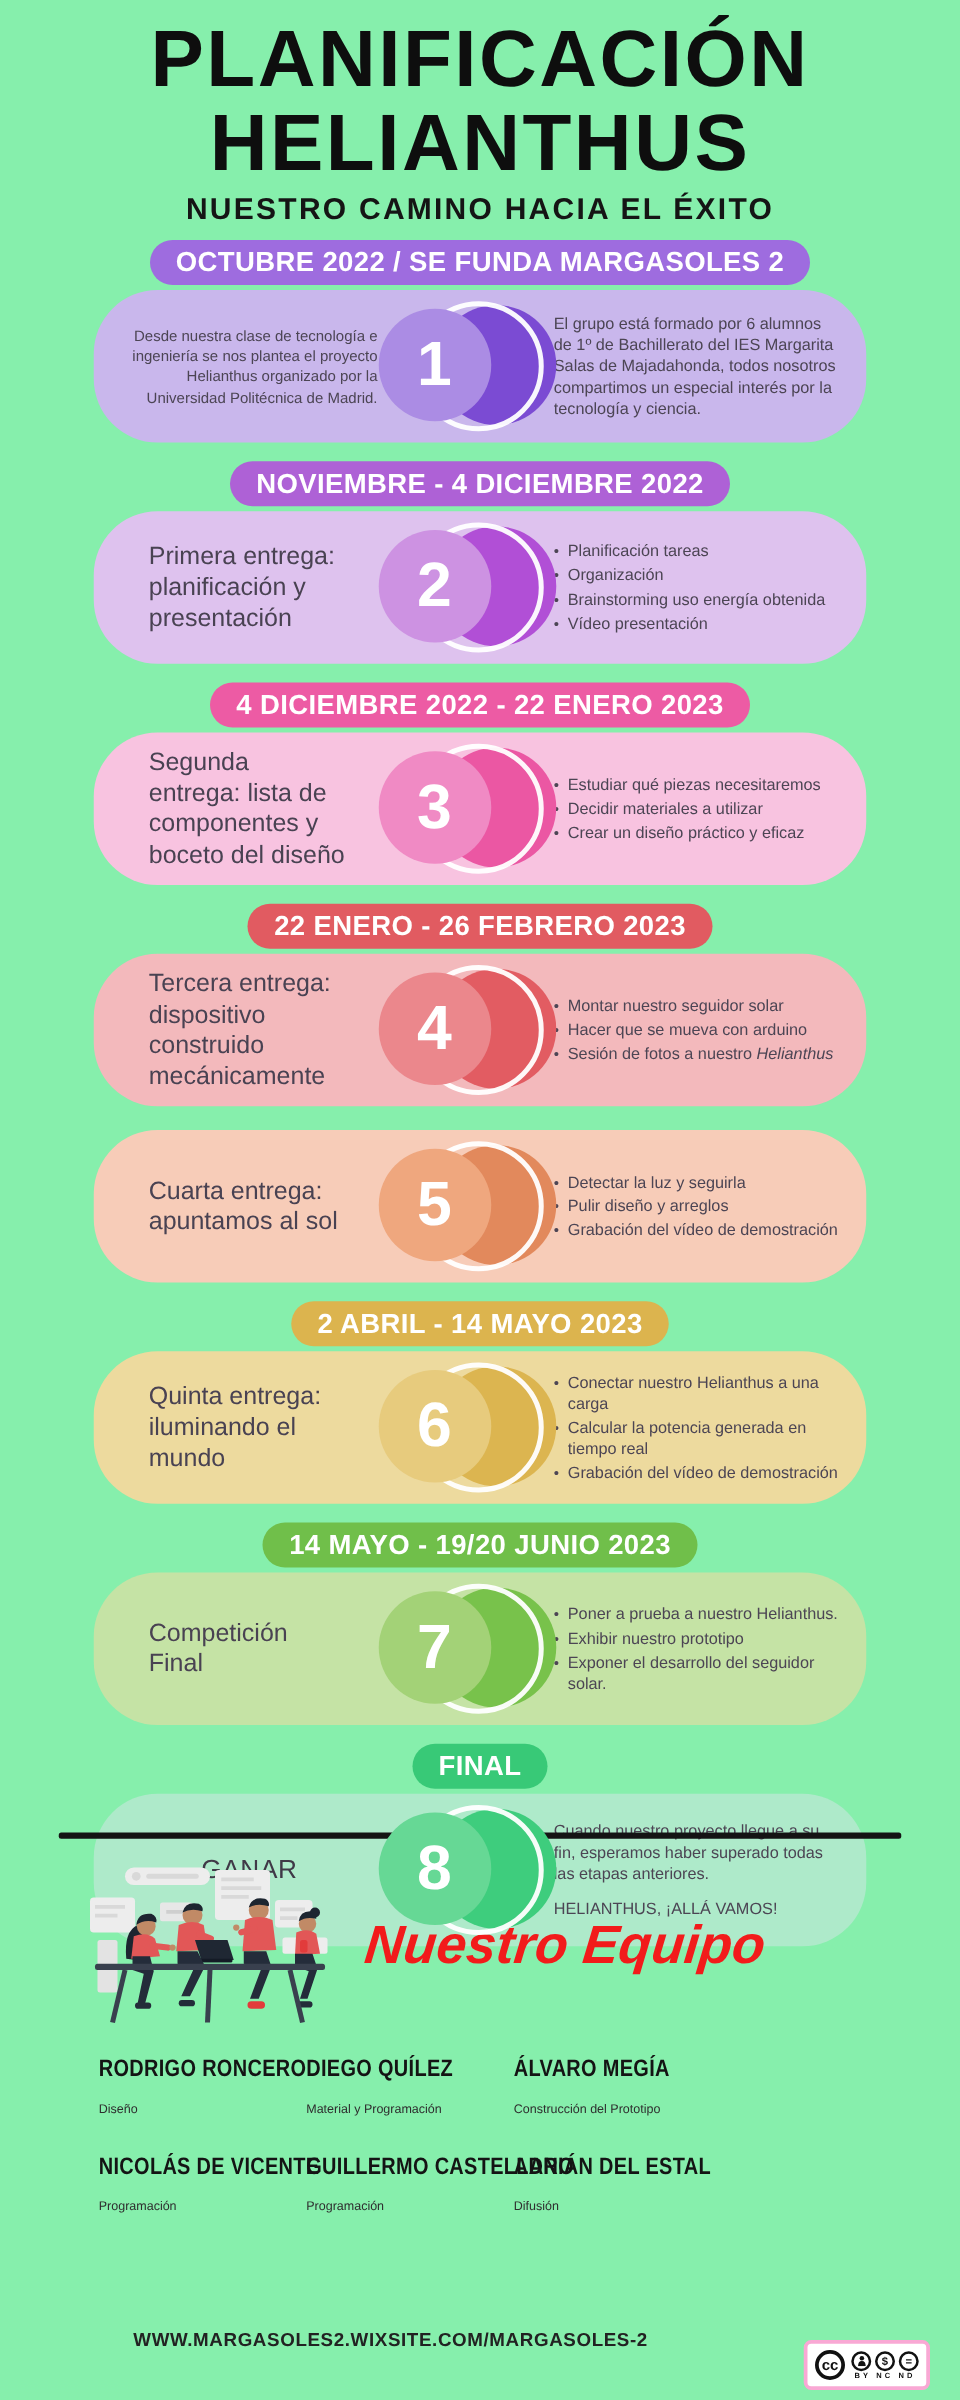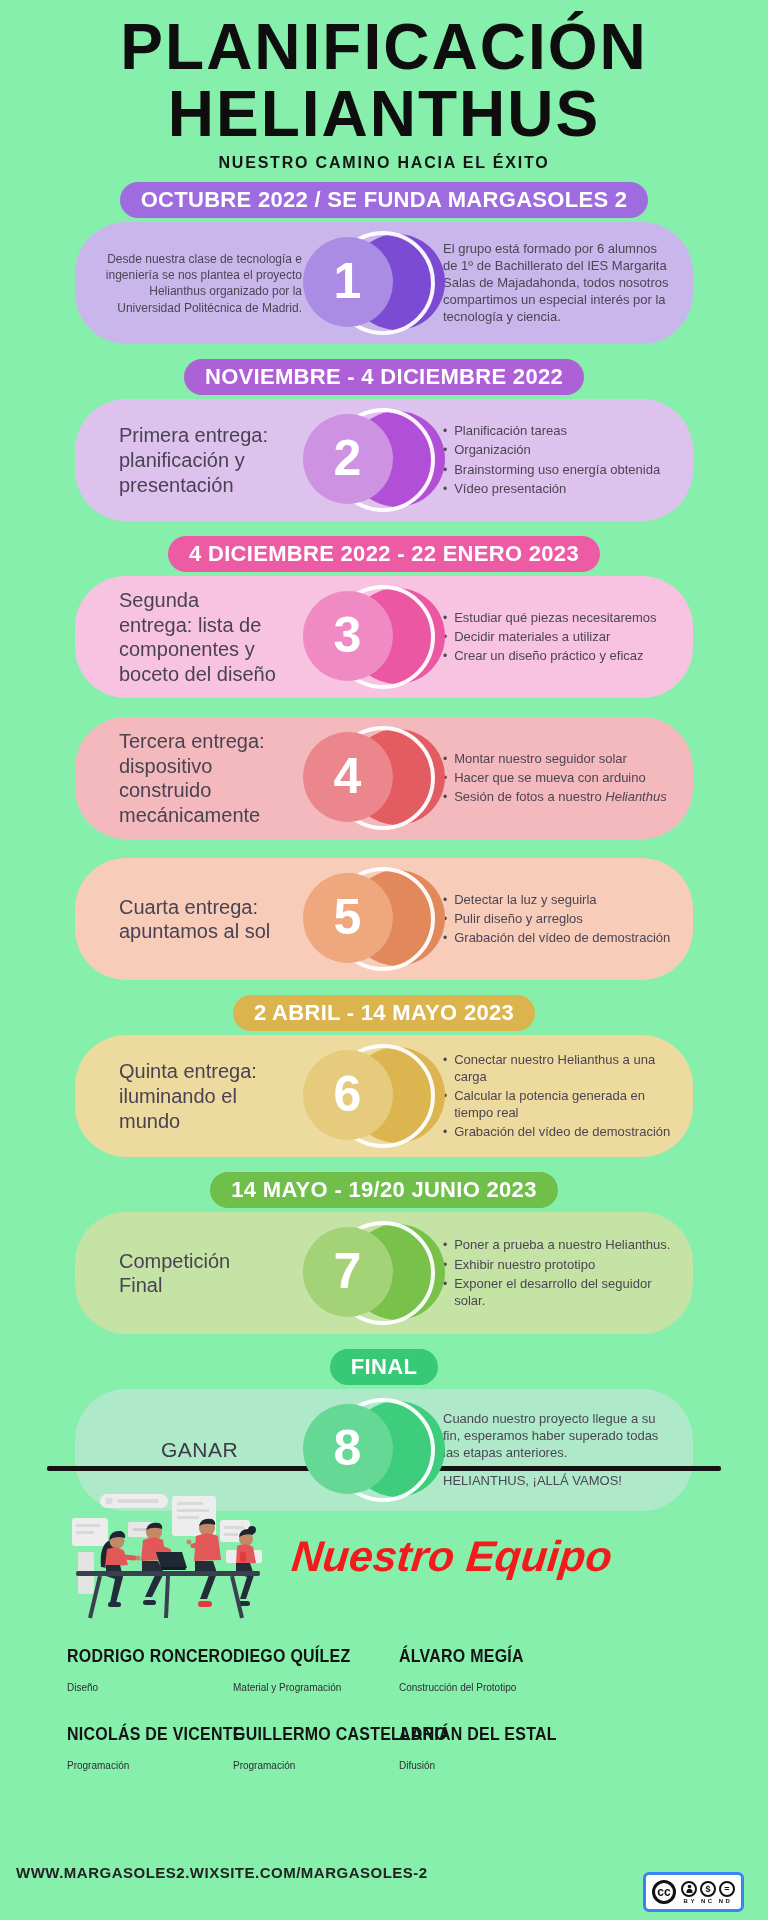--- a/index.html
+++ b/index.html
@@ -2,21 +2,21 @@
 <html><head>
 <meta charset="utf-8">
 <style>
   html,body{margin:0;padding:0;background:#ffffff;}
   .page{position:relative;width:768px;height:1920px;overflow:hidden;background:#86efac;
         font-family:"Liberation Sans",sans-serif;color:#111;}
 
   
   .header{padding-top:14px;text-align:center;}
   .main-title{margin:0;font-size:64px;line-height:1.05;font-weight:bold;letter-spacing:2px;color:#0e0e0e;}
-  .subtitle{margin:6px 0 0 0;font-size:16px;font-weight:bold;letter-spacing:1.8px;color:#151515;}
+  .subtitle{margin:6px 0 0 0;font-size:24px;font-weight:bold;letter-spacing:1.8px;color:#151515;}
 
   
   .stages{margin-top:10px;display:flex;flex-direction:column;align-items:center;}
   .stage{display:flex;flex-direction:column;align-items:center;margin-bottom:15px;}
   .pill{background:var(--pill);color:#fff;font-weight:bold;font-size:22px;letter-spacing:.3px;
         padding:5px 21px;border-radius:18px;white-space:nowrap;z-index:2;}
   .card{width:618px;min-height:100px;background:var(--card);border-radius:51px;margin-top:4px;
         box-sizing:border-box;padding:9px 22px;display:flex;align-items:center;justify-content:space-between;}
   .zone-left{width:205px;box-sizing:border-box;}
   .zl-para{font-size:12px;line-height:1.36;color:#4c4554;text-align:right;margin:0;}
@@ -35,28 +35,28 @@
           border:4px solid rgba(255,255,255,.95);z-index:2;}
   .c-light{position:absolute;left:0;top:6px;width:90px;height:90px;border-radius:50%;background:var(--light);
            z-index:3;display:flex;align-items:center;justify-content:center;}
   .num{color:#fff;font-size:50px;font-weight:bold;padding-bottom:3px;}
 
   
   .divider{position:absolute;left:47px;top:1466px;width:674px;height:5px;background:#141414;border-radius:2px;}
   .illus{position:absolute;left:70px;top:1492px;width:196px;height:130px;}
   .team-heading{position:absolute;left:292px;top:1532px;font-size:43px;font-weight:bold;font-style:italic;
                 color:#f21b1b;transform:skewX(-6deg);letter-spacing:0;}
-  .members{position:absolute;left:67px;top:1646px;right:30px;display:grid;grid-template-columns:166px 166px auto;}
+  .members{position:absolute;left:79px;top:1646px;right:30px;display:grid;grid-template-columns:166px 166px auto;}
   .member-name{font-size:19px;font-weight:bold;color:#141414;transform:scaleX(.84);transform-origin:left;
                white-space:nowrap;letter-spacing:.3px;line-height:1.1;}
   .member-role{font-size:10px;color:#2e2e2e;margin-top:15px;margin-bottom:31px;}
-  .footer-url{position:absolute;left:0;top:1864px;width:625px;font-size:15px;
-              font-weight:bold;letter-spacing:.5px;color:#222;margin-left:16px;}
+  .footer-url{position:absolute;left:0;top:1864px;width:625px;text-align:center;font-size:15px;
+              font-weight:bold;letter-spacing:.5px;color:#222;}
   .cc-badge{position:absolute;right:24px;top:1872px;height:40px;box-sizing:border-box;background:#fff;
-            border:3px solid #3b82f6;border-radius:6px;display:flex;align-items:center;padding:2px 6px;gap:5px;}
+            border:3px solid #f9a8d4;border-radius:6px;display:flex;align-items:center;padding:2px 6px;gap:5px;}
   .cc-logo{width:24px;height:24px;border:3px solid #111;border-radius:50%;box-sizing:border-box;
            display:flex;align-items:center;justify-content:center;font-size:12px;font-weight:bold;color:#111;}
   .cc-icons{display:flex;flex-direction:column;align-items:center;}
   .cc-row{display:flex;gap:3px;}
   .cc-small{width:16px;height:16px;border:2px solid #111;border-radius:50%;box-sizing:border-box;
             display:flex;align-items:center;justify-content:center;font-size:9px;font-weight:bold;color:#111;}
   .cc-labels{font-size:6px;font-weight:bold;letter-spacing:2.5px;color:#111;margin-top:1px;}
 </style>
 </head>
 <body>
@@ -151,20 +151,21 @@
             <li>
                 <span class="bdot">•</span>
                 <span>Crear un diseño práctico y eficaz</span>
               </li>
           </ul>
         </div>
       </div>
     </section>
 
     <section class="stage" style="--pill: #e15b61; --card: #f3b9bc; --light: #eb878c; --dark: #e25c62;">
+      <div class="pill">22 ENERO - 26 FEBRERO 2023</div>
       <div class="card">
         <div class="zone-left">
           <h3 class="zl-title">Tercera entrega: dispositivo construido mecánicamente</h3>
         </div>
         <div class="numwrap">
           <div class="c-dark"></div>
           <div class="c-ring"></div>
           <div class="c-light">
               <span class="num">4</span>
             </div>

